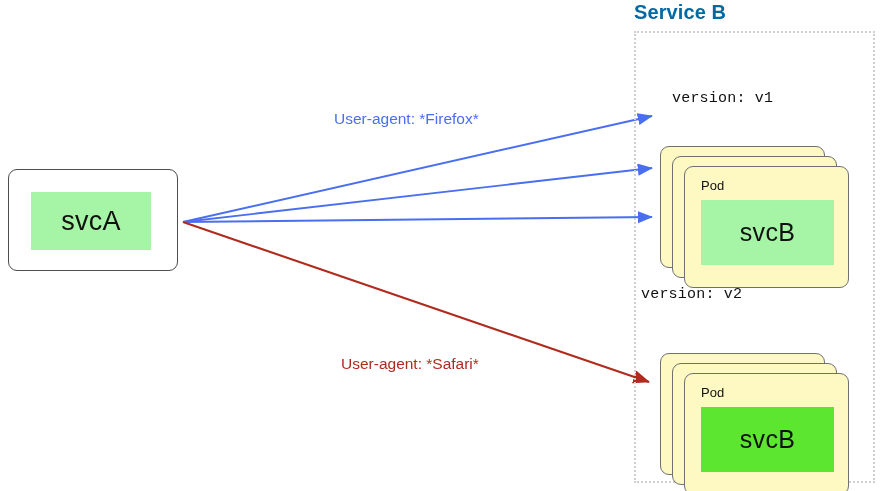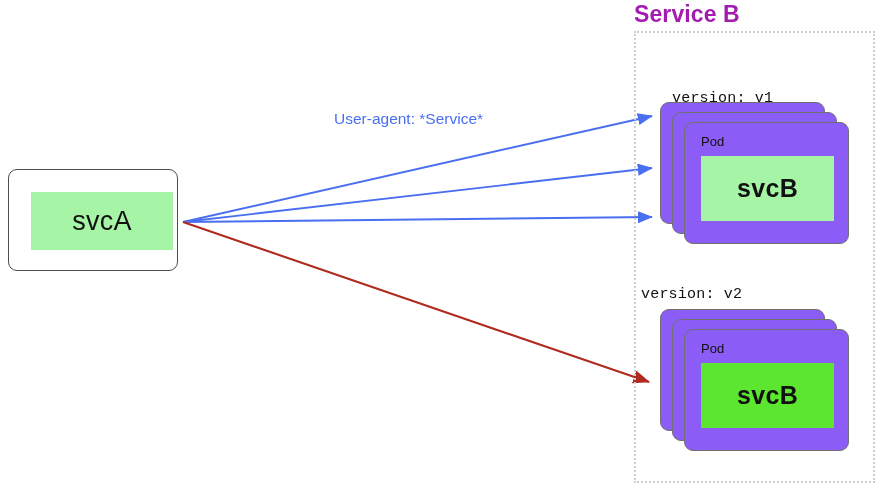--- a/index.html
+++ b/index.html
@@ -33,43 +33,43 @@
     top: 31px;
     width: 241px;
     height: 452px;
     border: 2px dotted #cfcfcf;
     box-sizing: border-box;
   }
   .service-title {
     position: absolute;
     left: 634px;
     top: 1px;
-    font-size: 23px;
+    font-size: 20px;
     font-weight: bold;
-    color: #a21caf;
+    color: #0369a1;
     letter-spacing: 0.1px;
   }
 
   
   .svca-box {
     position: absolute;
     left: 8px;
     top: 169px;
     width: 170px;
     height: 102px;
     background: #ffffff;
     border: 1.6px solid #4d4d4d;
     border-radius: 9px;
     box-sizing: border-box;
   }
   .svca-fill {
     position: absolute;
     left: 22px;
     top: 22px;
-    width: 142px;
+    width: 120px;
     height: 58px;
     background: #a6f5a6;
     display: flex;
     align-items: center;
     justify-content: center;
   }
   .svca-label {
     font-size: 27px;
     color: #111111;
     letter-spacing: 0.3px;
@@ -85,24 +85,25 @@
   }
   .stack {
     position: absolute;
     width: 200px;
     height: 160px;
   }
   .card {
     position: absolute;
     width: 165px;
     height: 122px;
-    background: #8b5cf6;
+    background: #fef9c3;
     border: 1.4px solid #707070;
     border-radius: 9px;
     box-sizing: border-box;
+    margin-top: 44px;
   }
   .card.back1 { left: 0px;  top: 0px;  }
   .card.back2 { left: 12px; top: 10px; }
   .card.front { left: 24px; top: 20px; }
   .pod-label {
     position: absolute;
     left: 16px;
     top: 11px;
     font-size: 13px;
     color: #111111;
@@ -116,21 +117,20 @@
     display: flex;
     align-items: center;
     justify-content: center;
   }
   .pod-fill.v1 { background: #a6f5a6; }
   .pod-fill.v2 { background: #5ce62f; }
   .pod-text {
     font-size: 25px;
     color: #111111;
     letter-spacing: 0.3px;
-    font-weight: bold;
   }
 
   
   .edge-label {
     position: absolute;
     font-size: 15.5px;
     white-space: nowrap;
   }
   .edge-label.firefox {
     left: 334px;
@@ -163,21 +163,22 @@
     <line x1="183" y1="222" x2="652" y2="217" stroke="#4a6ef0" stroke-width="1.9" marker-end="url(#arrow-blue)"></line>
     <line x1="183" y1="222" x2="649" y2="382" stroke="#b02a1e" stroke-width="2.1" marker-end="url(#arrow-red)"></line>
   </svg>
 
   <div class="svca-box">
     <div class="svca-fill">
       <span class="svca-label">svcA</span>
     </div>
   </div>
 
-  <div class="edge-label firefox">User-agent: *Service*</div>
+  <div class="edge-label firefox">User-agent: *Firefox*</div>
+  <div class="edge-label safari">User-agent: *Safari*</div>
 
   <div class="service-title">Service B</div>
   <div class="service-group"></div>
 
   <div class="version-label" style="left:672px; top:79px;margin-top:11px;">version: v1</div>
   <div class="stack" style="left:660px; top:102px;">
     <div class="card back1"></div>
     <div class="card back2"></div>
     <div class="card front">
       <div class="pod-label">Pod</div>

